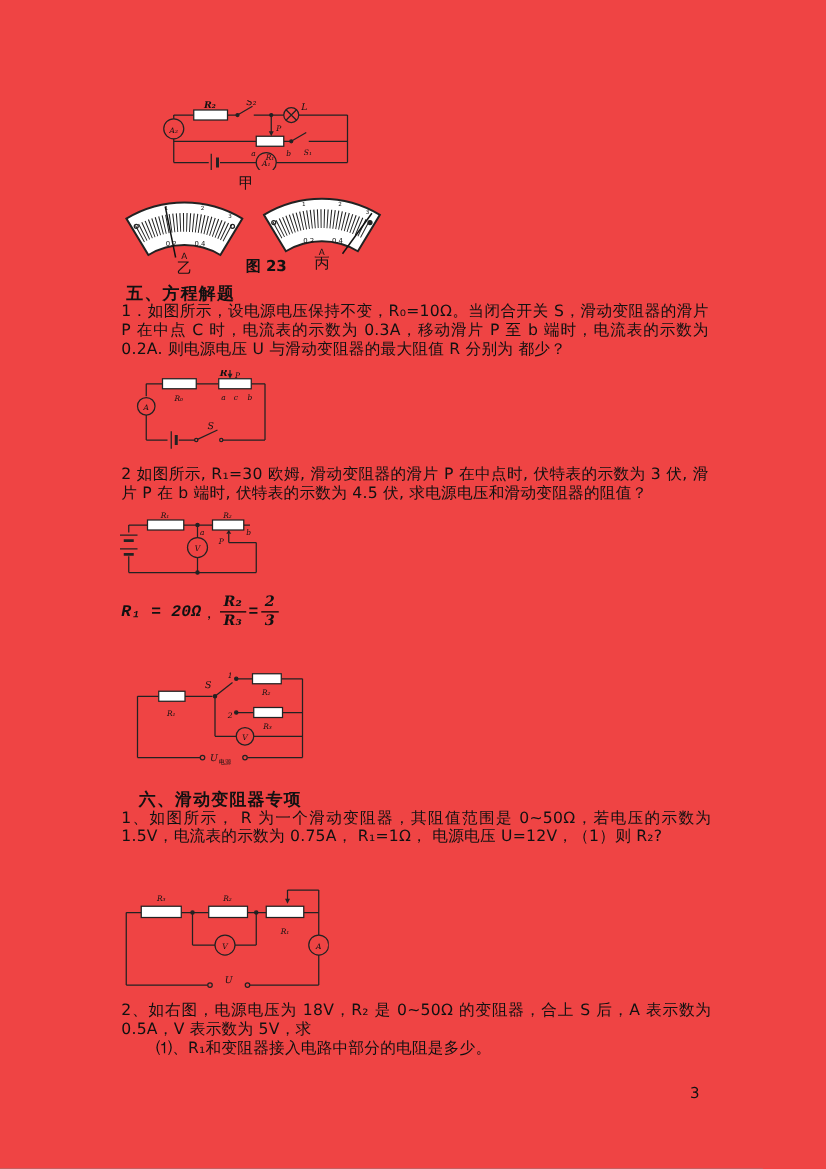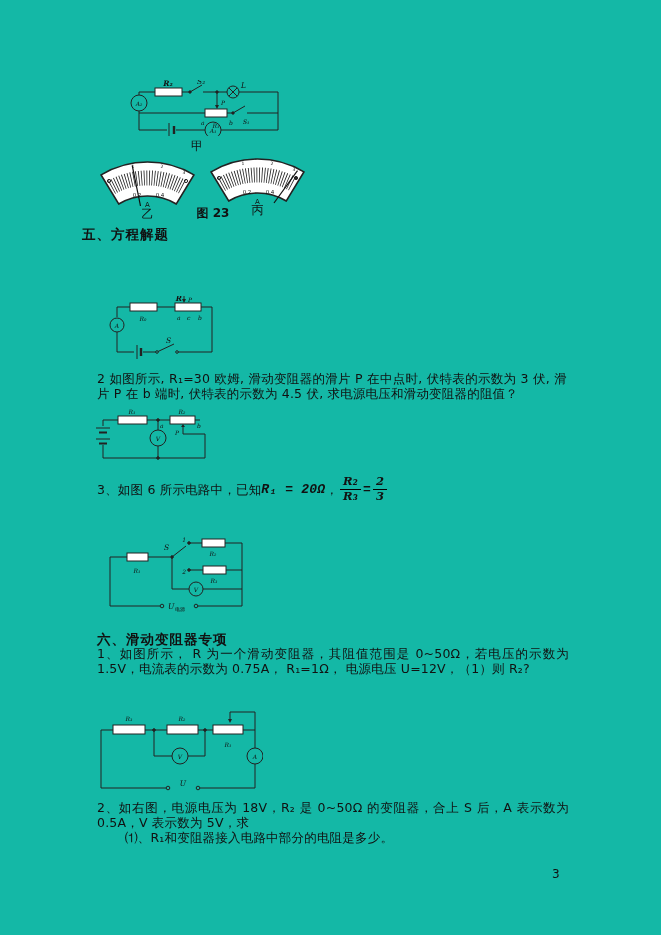--- a/index.html
+++ b/index.html
@@ -1,16 +1,16 @@
 <!DOCTYPE html>
 <html><head>
 <meta charset="utf-8">
 <style>
   html,body{margin:0;padding:0;background:#888;}
-  #page{position:relative;width:661px;height:935px;background:#14b8a6;
+  #page{position:relative;width:661px;height:935px;background:#ef4444;
         font-family:"DejaVu Sans",sans-serif;color:#111;overflow:hidden;}
   .abs{position:absolute;}
   .body-text{font-size:12.5px;line-height:15px;text-align:justify;letter-spacing:0.2px;}
   .sec-title{font-size:13.5px;font-weight:bold;letter-spacing:1px;}
   .caption{font-size:12px;}
   svg{display:block;}
   svg text{font-family:"DejaVu Serif",serif;fill:#111;}
   .lbl{font-size:7.5px;font-style:italic;}
   .lbl-sm{font-size:6px;font-style:italic;}
   .meter-tick{font-size:5.5px;font-style:normal;font-family:"DejaVu Sans",sans-serif;}
@@ -101,22 +101,23 @@
       <text x="62" y="18" text-anchor="middle" class="meter-up">2</text>
       <text x="84" y="24" text-anchor="middle" class="meter-up">3</text>
       <line x1="87.5" y1="23.6" x2="64" y2="56" stroke="#111" stroke-width="1.2"></line>
       <text x="47.5" y="57" text-anchor="middle" class="meter-unit">A</text>
     </svg>
   </div>
   <div class="abs caption" style="left:210px;top:202px;width:95px;text-align:center;">丙</div>
 
   <div class="abs caption" style="left:183px;top:205px;width:60px;text-align:center;font-weight:bold;">图 23</div>
 
-  <div class="abs sec-title" style="left:82px;top:226px;">五、方程解题</div>
-
+  <div class="abs sec-title" style="left:101px;top:226px;">五、方程解题</div>
+
+  <div class="abs body-text" style="left:97px;top:241px;width:470px;">1．如图所示，设电源电压保持不变，R₀=10Ω。当闭合开关 S，滑动变阻器的滑片 P 在中点 C 时，电流表的示数为 0.3A，移动滑片 P 至 b 端时，电流表的示数为 0.2A. 则电源电压 U 与滑动变阻器的最大阻值 R 分别为 都少？</div>
 
   <div class="abs" style="left:108px;top:296px;">
     <svg width="110" height="64" viewBox="0 0 110 64">
       <g stroke="#222" stroke-width="1" fill="none">
         <path d="M9,11 H22 M49,11 H67 M93,11 H104 M104,11 V56"></path>
         <rect x="22" y="7" width="27" height="8" fill="#fff"></rect>
         <rect x="67" y="7" width="26" height="8" fill="#fff"></rect>
         <path d="M76,0 V4"></path>
         <path d="M74,3 L78,3 L76,7 Z" fill="#222" stroke="none"></path>
         <path d="M9,11 V21 M9,36 V56"></path>
@@ -163,21 +164,20 @@
       <text x="86" y="6" text-anchor="middle" class="lbl-sm">R₂</text>
       <text x="64" y="20" class="lbl-sm">a</text>
       <text x="101" y="20" class="lbl-sm">b</text>
       <text x="79" y="27" class="lbl-sm">P</text>
       <text x="62" y="33" text-anchor="middle" class="lbl-sm" font-style="normal">V</text>
     </svg>
   </div>
 
   <div class="abs" style="left:97px;top:472px;width:474px;">
     <div class="p3-row1 body-text">
-      <span>3、如图 6 所示电路中，已知 </span>
       <span class="formula">R₁ = 20Ω</span>
       <span>，</span>
       <span class="frac">
         <span class="num">R₂</span>
         <span class="den">R₃</span>
       </span>
       <span class="formula">=</span>
       <span class="frac">
         <span class="num">2</span>
         <span class="den">3</span>
@@ -210,21 +210,21 @@
       <text x="80" y="6" text-anchor="end" class="lbl-sm" font-style="normal">1</text>
       <text x="107" y="20" text-anchor="middle" class="lbl-sm">R₂</text>
       <text x="80" y="38" text-anchor="end" class="lbl-sm" font-style="normal">2</text>
       <text x="108" y="47" text-anchor="middle" class="lbl-sm">R₃</text>
       <text x="90" y="56" text-anchor="middle" class="lbl-sm" font-style="normal">V</text>
       <text x="62" y="73" class="lbl">U</text>
       <text x="69" y="75" font-size="5">电源</text>
     </svg>
   </div>
 
-  <div class="abs sec-title" style="left:97px;top:631px;">六、滑动变阻器专项</div>
+  <div class="abs sec-title" style="left:111px;top:631px;">六、滑动变阻器专项</div>
 
   <div class="abs body-text" style="left:97px;top:646px;width:472px;">1、如图所示， R 为一个滑动变阻器，其阻值范围是 0~50Ω，若电压的示数为 1.5V，电流表的示数为 0.75A， R₁=1Ω， 电源电压 U=12V，（1）则 R₂?</div>
 
   <div class="abs" style="left:98px;top:708px;">
     <svg width="165" height="85" viewBox="0 0 165 85">
       <g stroke="#222" stroke-width="1" fill="none">
         <path d="M3,22 V80 M3,22 H15 M47,22 H69 M100,22 H115 M145,22 H157"></path>
         <rect x="15" y="17" width="32" height="9" fill="#fff"></rect>
         <rect x="69" y="17" width="31" height="9" fill="#fff"></rect>
         <rect x="115" y="17" width="30" height="9" fill="#fff"></rect>

